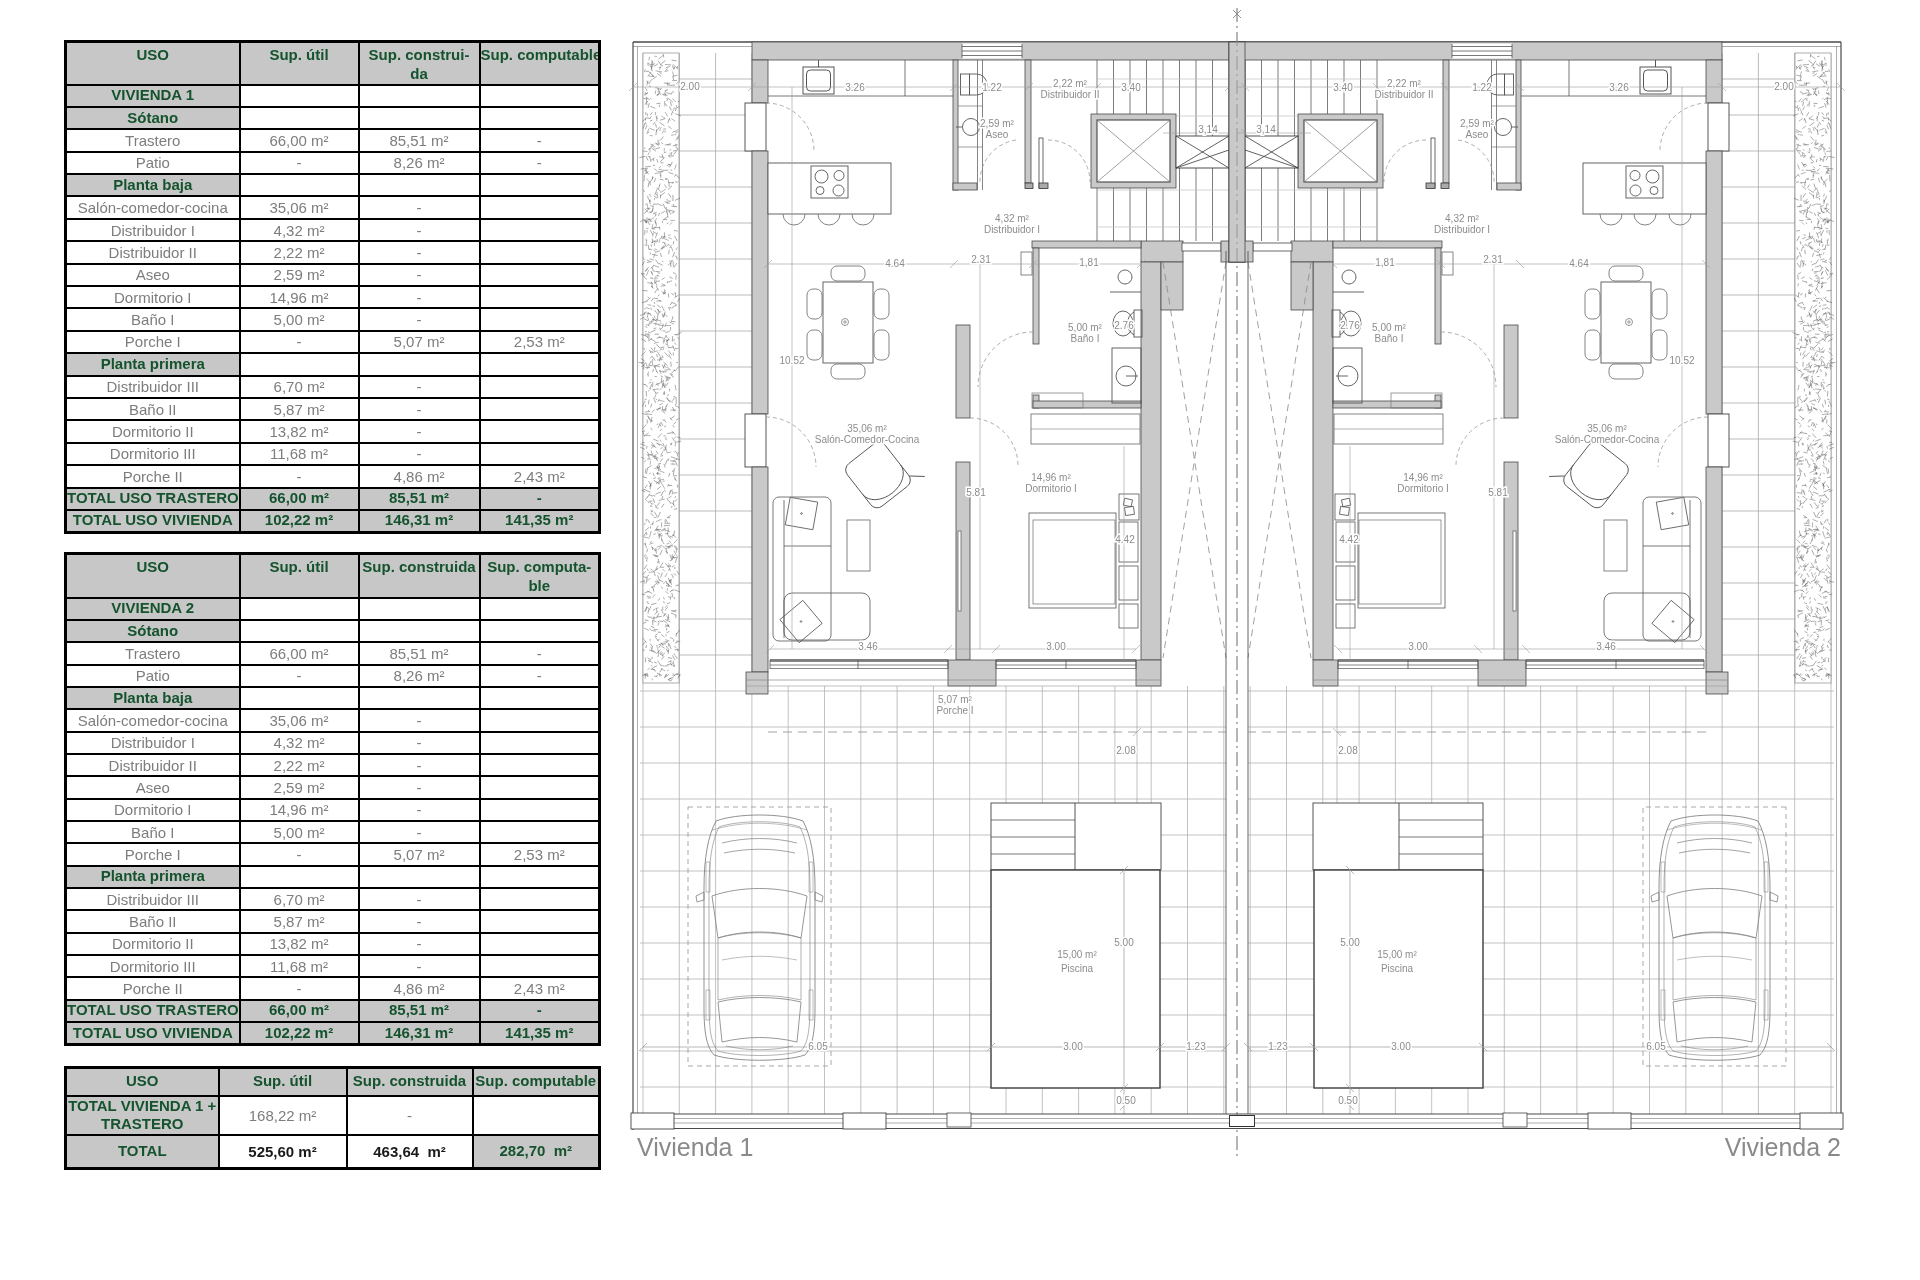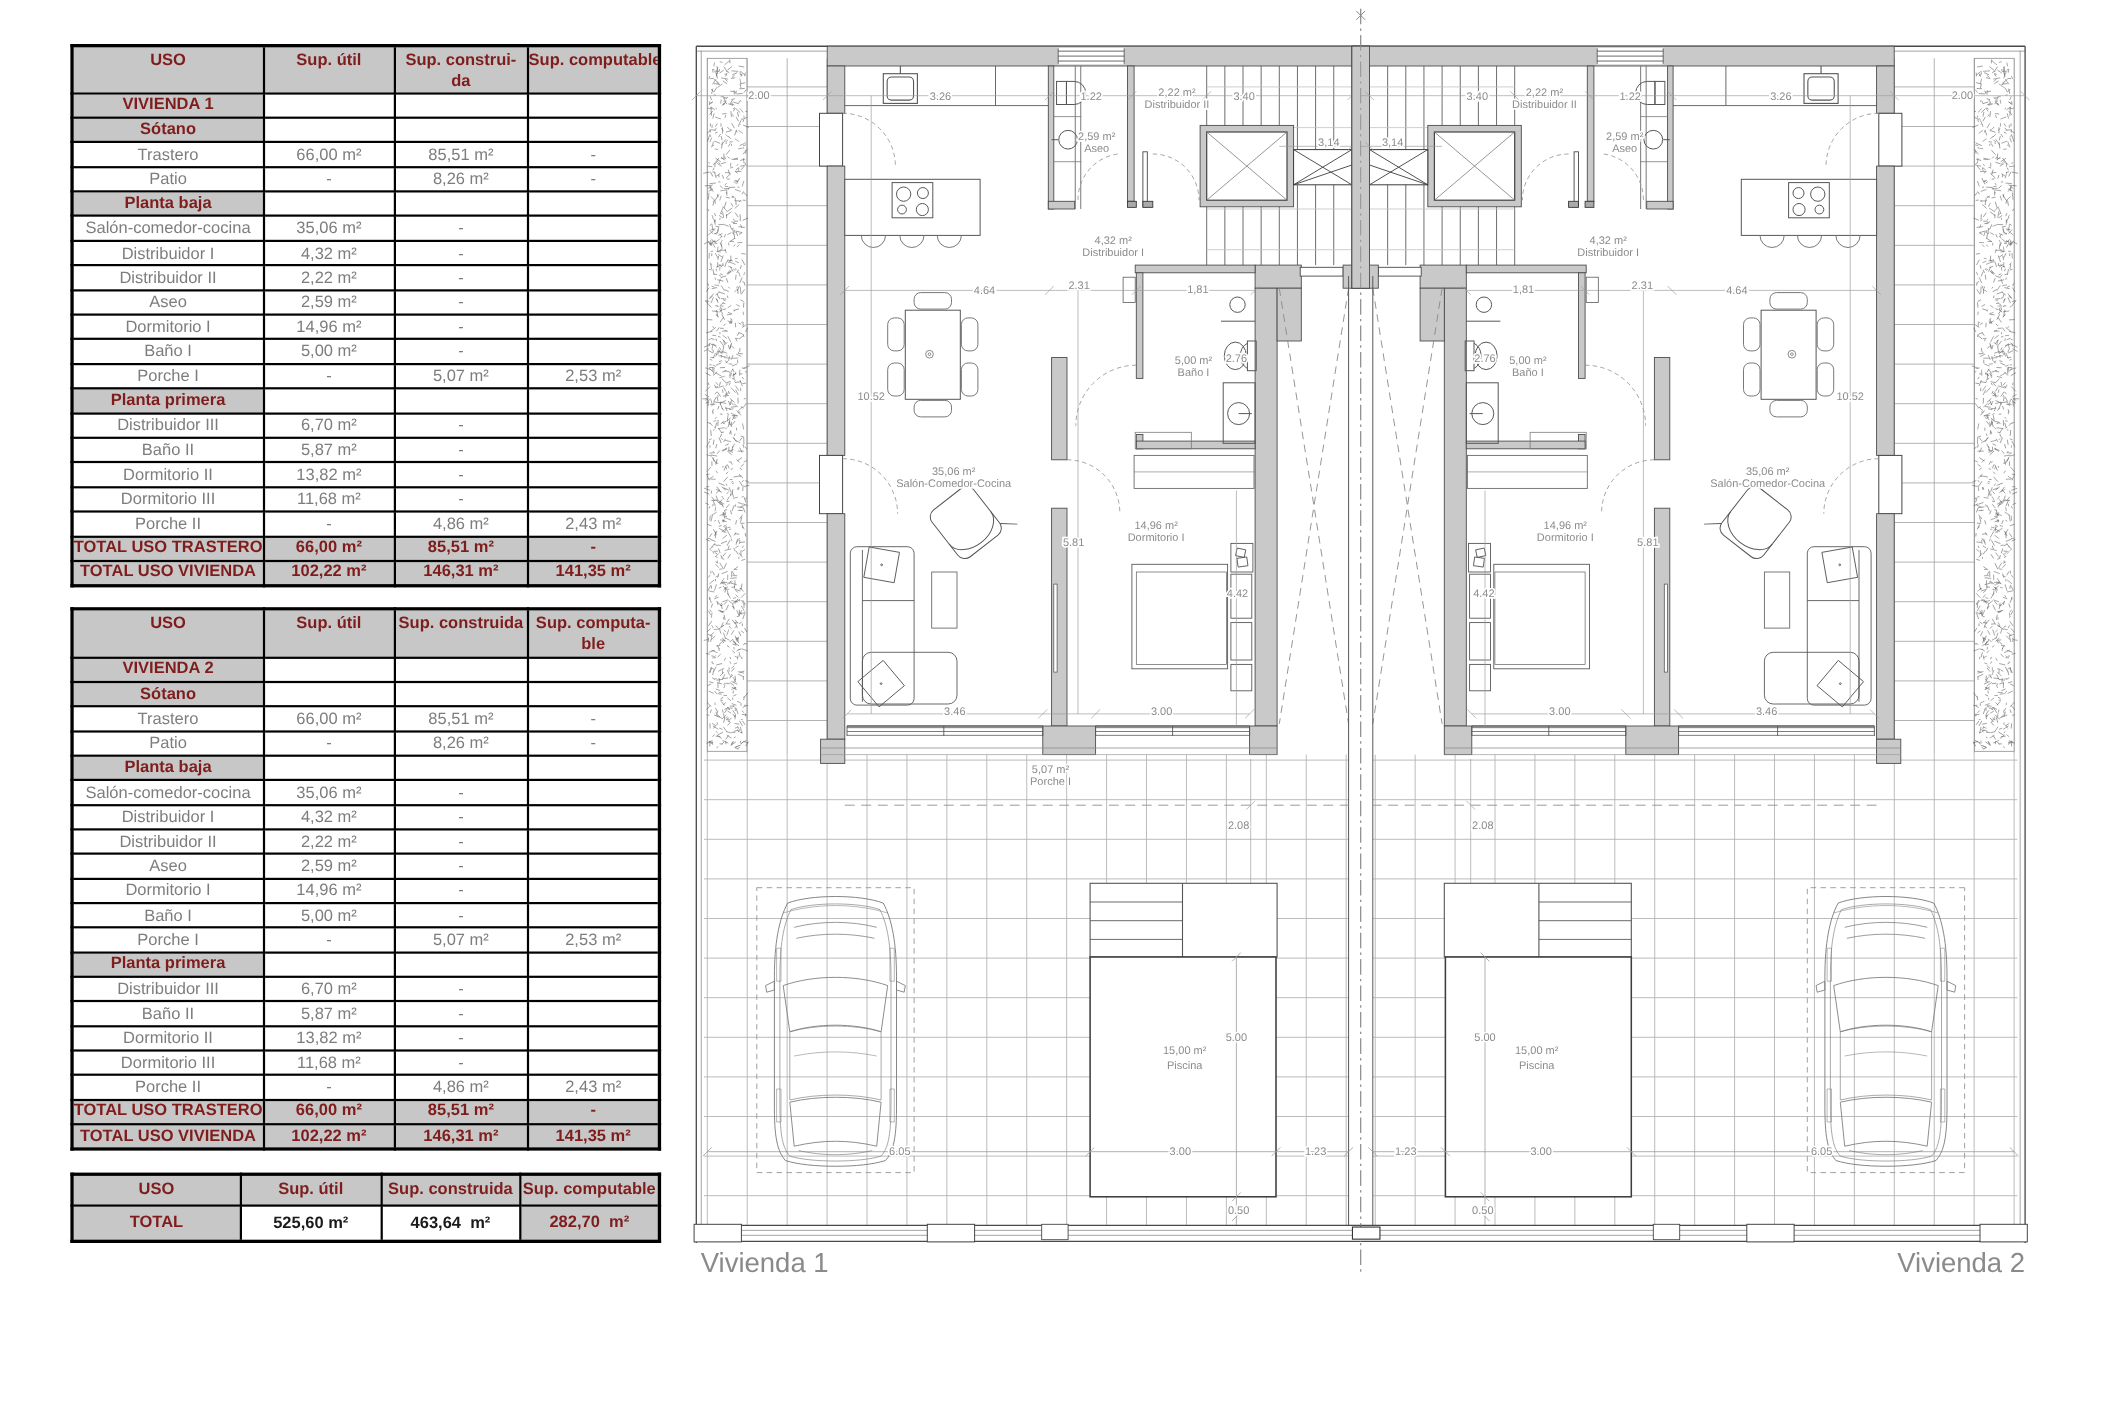--- a/index.html
+++ b/index.html
@@ -1,20 +1,20 @@
 <!DOCTYPE html>
 <html><head>
 <meta charset="utf-8">
 <style>
   html,body{margin:0;padding:0;background:#fff;width:1920px;height:1280px;overflow:hidden;}
   body{font-family:"Liberation Sans", sans-serif;}
   .abs{position:absolute;}
   table.t{border-collapse:collapse;table-layout:fixed;position:absolute;background:#fff;border:3px solid #000;}
   table.t td{border:2px solid #000;padding:0;text-align:center;vertical-align:middle;overflow:hidden;}
-  td.h{background:#c7c7c7;font-weight:bold;color:#7f1d1d;white-space:nowrap;margin-top:30px;} tr td.h{line-height:1.25;} tr.hdr td{vertical-align:top;padding-top:3px;}
+  td.h{background:#c7c7c7;font-weight:bold;color:#14532d;white-space:nowrap;margin-top:30px;} tr td.h{line-height:1.25;} tr.hdr td{vertical-align:top;padding-top:3px;}
   .lab{color:#7d7d7d;font-weight:normal;}
   .bold{font-weight:bold;color:#1a1a1a;}
 </style>
 </head>
 <body>
 
 <table class="t" id="t1" style="left:64px;top:40px;width:534px;font-size:15px;">
 <colgroup>
       <col style="width:174px">
       <col style="width:119px">
@@ -294,20 +294,26 @@
       <col style="width:128px">
       <col style="width:126px">
       <col style="width:127px">
     </colgroup>
 <tbody>
       <tr style="height:28px">
         <td class="h">USO</td>
         <td class="h">Sup. útil</td>
         <td class="h">Sup. construida</td>
         <td class="h">Sup. computable</td>
+      </tr>
+<tr style="height:35.5px">
+        <td class="h">TOTAL VIVIENDA 1 +<br>TRASTERO</td>
+        <td class="lab">168,22 m²</td>
+        <td class="lab">-</td>
+        <td></td>
       </tr>
 <tr style="height:33px">
         <td class="h">TOTAL</td>
         <td class="bold">525,60 m²</td>
         <td class="bold">463,64&nbsp; m²</td>
         <td class="h">282,70&nbsp; m²</td>
       </tr>
 </tbody>
   </table>
 

